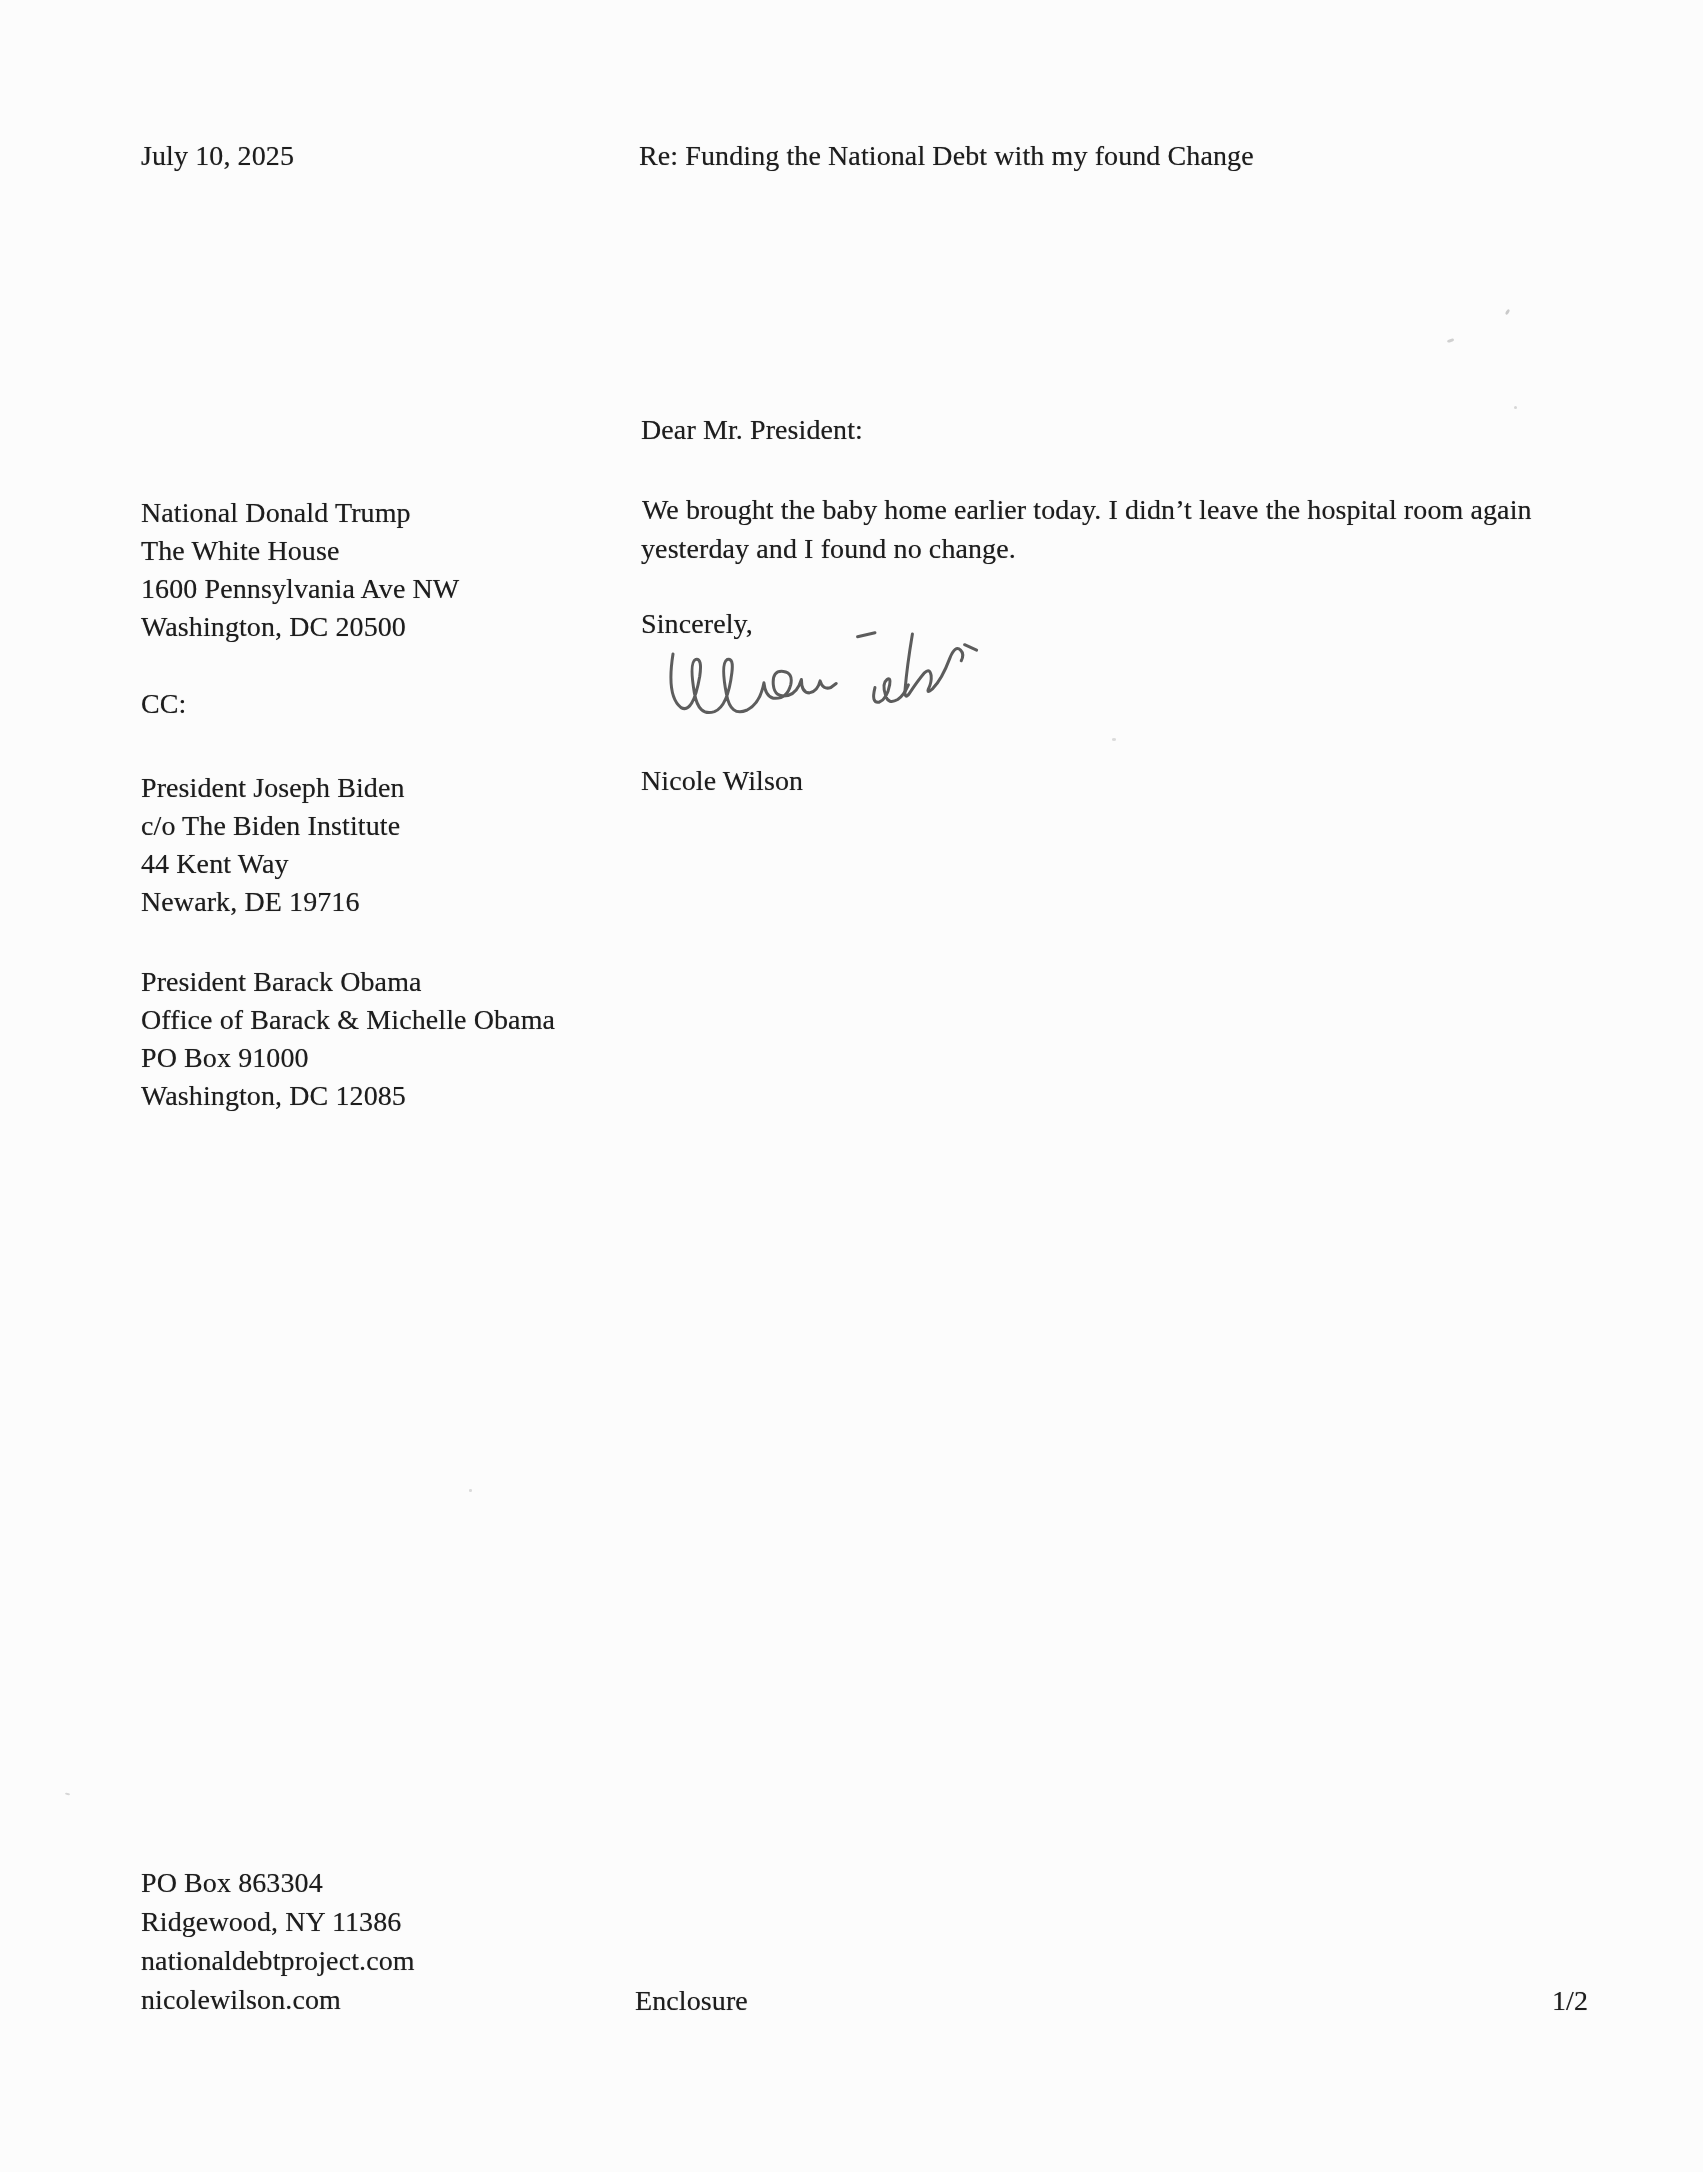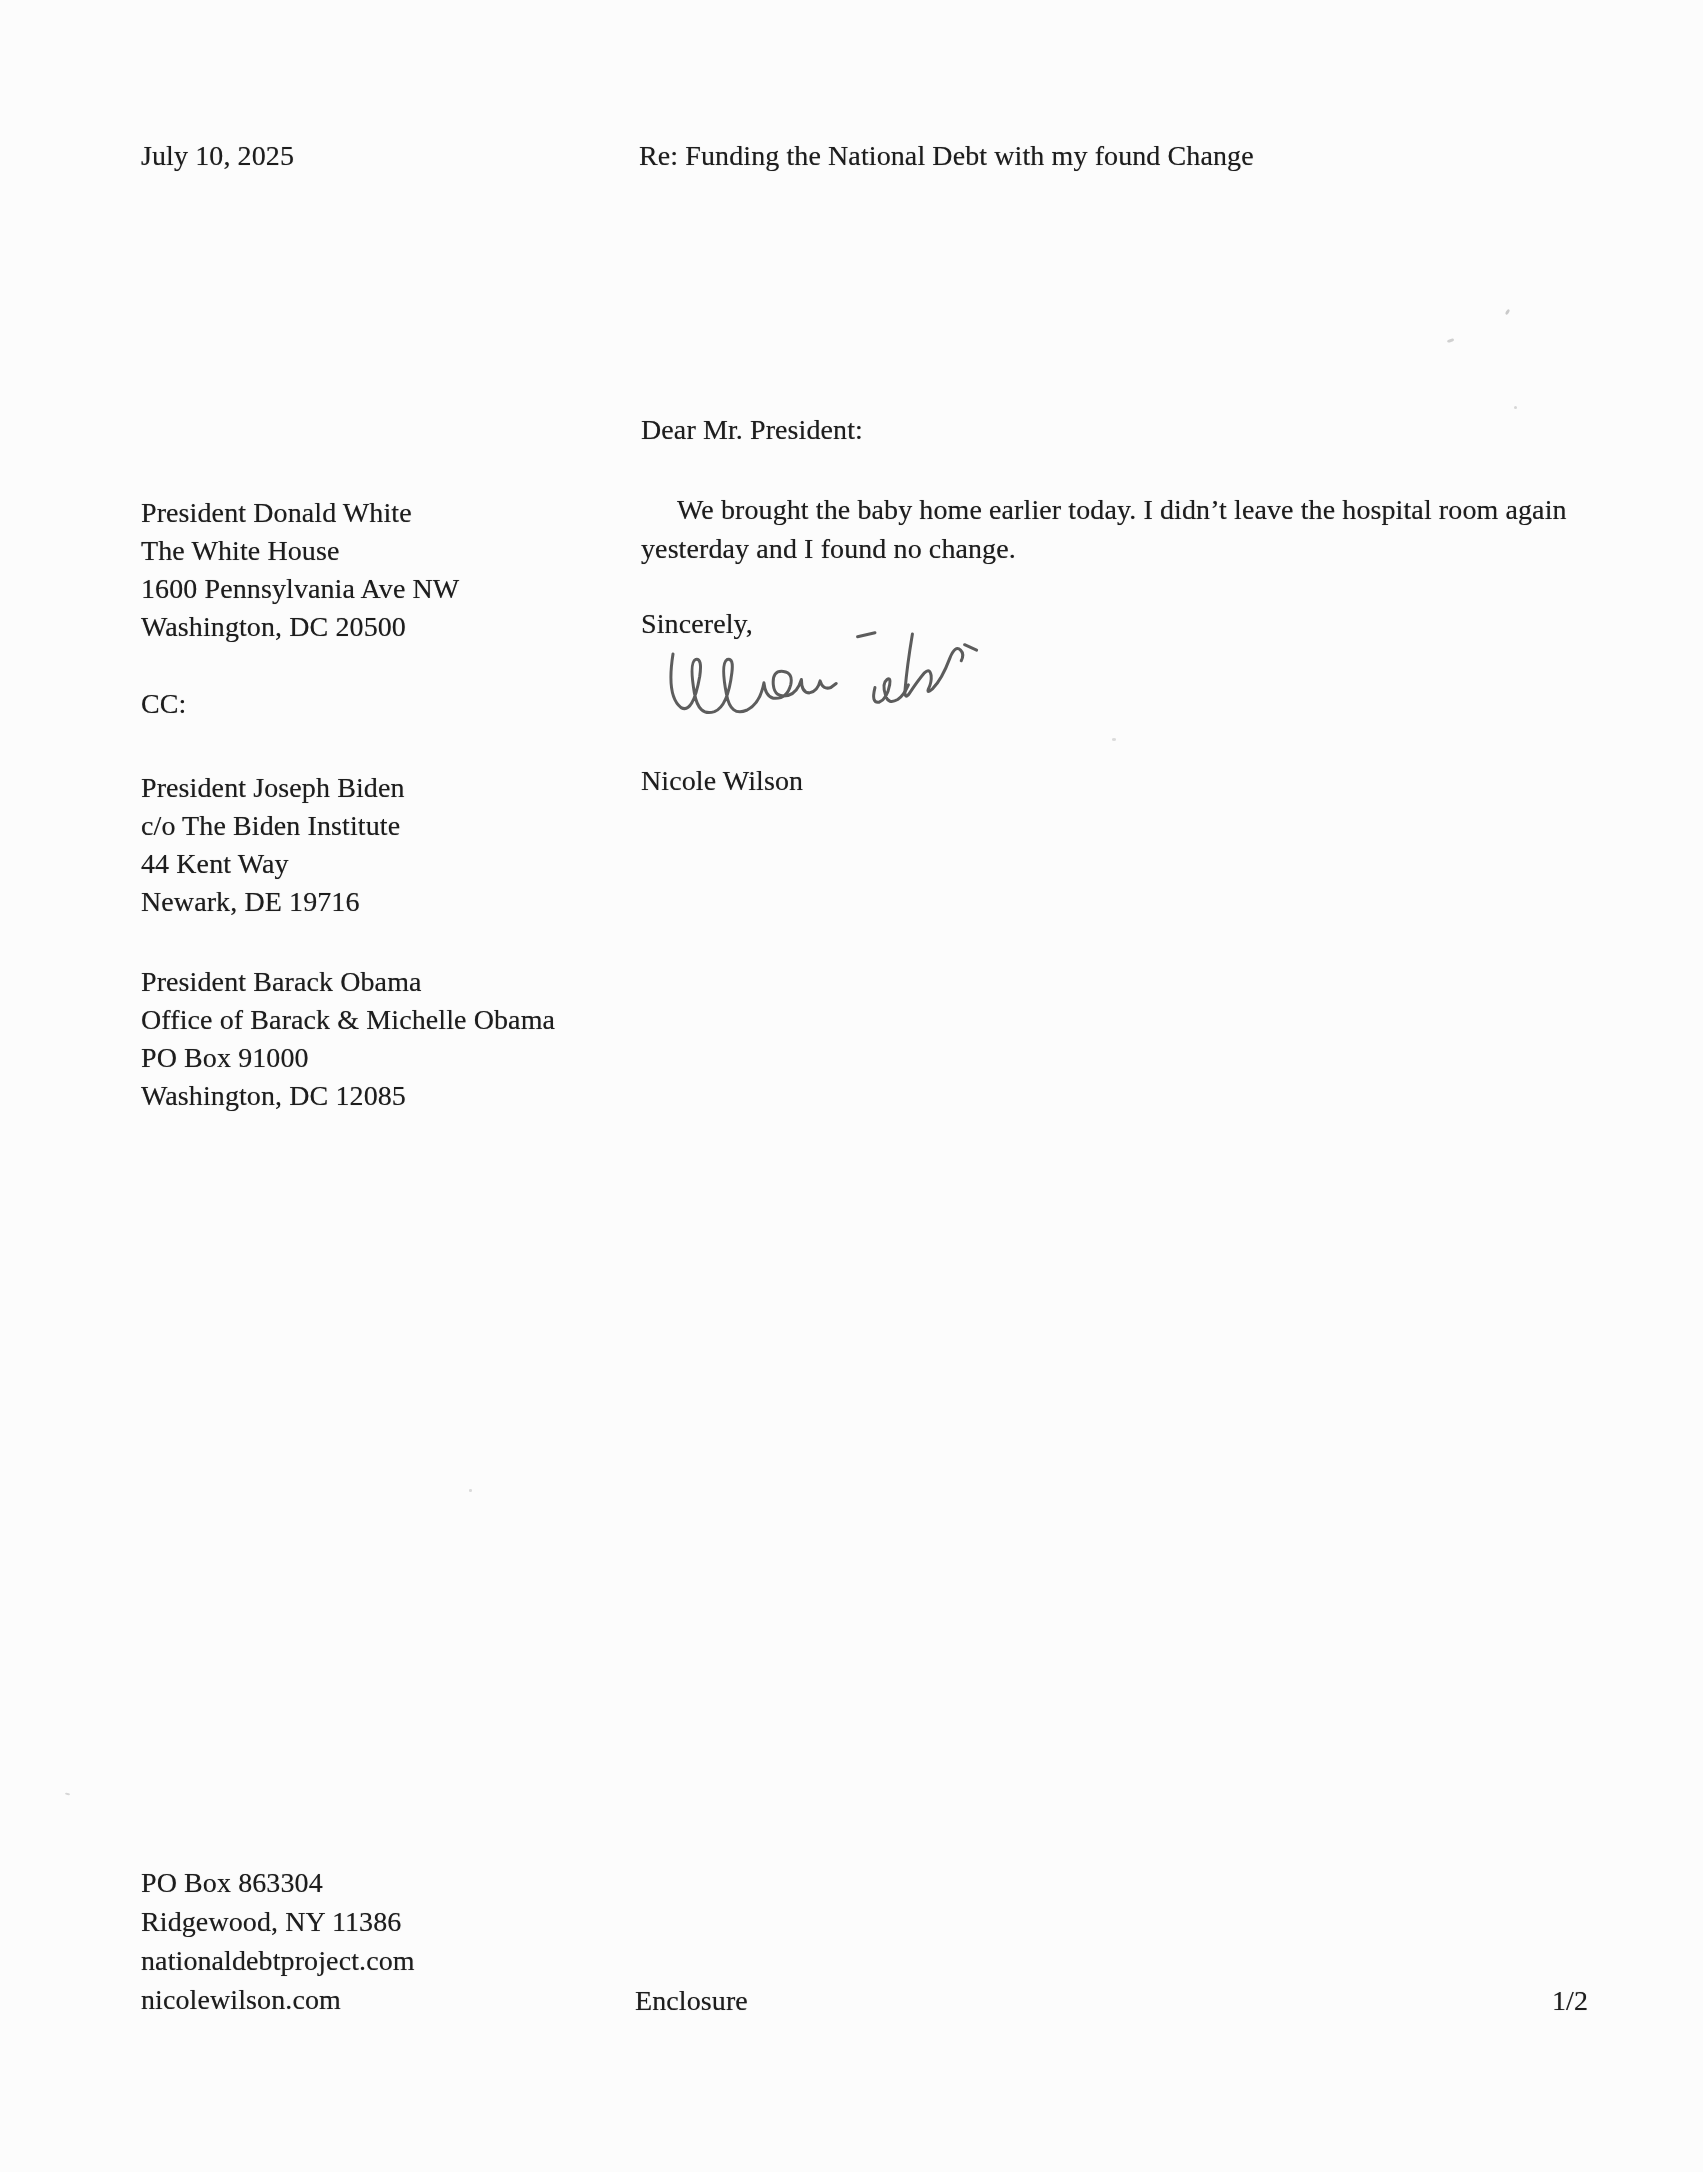--- a/index.html
+++ b/index.html
@@ -29,21 +29,21 @@
 <body>
 
 <div class="page">
 
   <div class="txt" style="left:141px;top:137px;">July 10, 2025</div>
   <div class="txt" style="left:639px;top:137px;">Re: Funding the National Debt with my found Change</div>
 
   <div class="txt" style="left:641px;top:411px;text-align:right;">Dear Mr. President:</div>
 
   <div class="txt addr" style="left:141px;top:494px;">
-    <div>President Donald White</div>
+    <div>National Donald Trump</div>
     <div>The White House</div>
     <div>1600 Pennsylvania Ave NW</div>
     <div>Washington, DC 20500</div>
   </div>
 
   <div class="txt" style="left:141px;top:685px;">CC:</div>
 
   <div class="txt addr" style="left:141px;top:769px;">
     <div>President Joseph Biden</div>
     <div>c/o The Biden Institute</div>
@@ -51,21 +51,21 @@
     <div>Newark, DE 19716</div>
   </div>
 
   <div class="txt addr" style="left:141px;top:963px;">
     <div>President Barack Obama</div>
     <div>Office of Barack &amp; Michelle Obama</div>
     <div>PO Box 91000</div>
     <div>Washington, DC 12085</div>
   </div>
 
-  <div class="txt body-line" style="left:677px;top:490px;">We brought the baby home earlier today. I didn’t leave the hospital room again</div>
+  <div class="txt body-line" style="left:642px;top:490px;">We brought the baby home earlier today. I didn’t leave the hospital room again</div>
   <div class="txt body-line" style="left:641px;top:529px;">yesterday and I found no change.</div>
 
   <div class="txt" style="left:641px;top:605px;">Sincerely,</div>
 
   <svg class="sig" viewBox="0 0 500 160">
     <g fill="none" stroke="#4f4f4f" stroke-width="4.5" stroke-linecap="round" stroke-linejoin="round" opacity="0.92">
       <path d="M 10,42
                Q 0,105 22,122 Q 40,132 50,75 Q 54,48 44,50 Q 34,54 42,100
                Q 48,136 72,128 Q 92,120 98,70 Q 101,47 91,50 Q 81,56 90,102
                Q 96,136 120,126 Q 140,117 146,85

